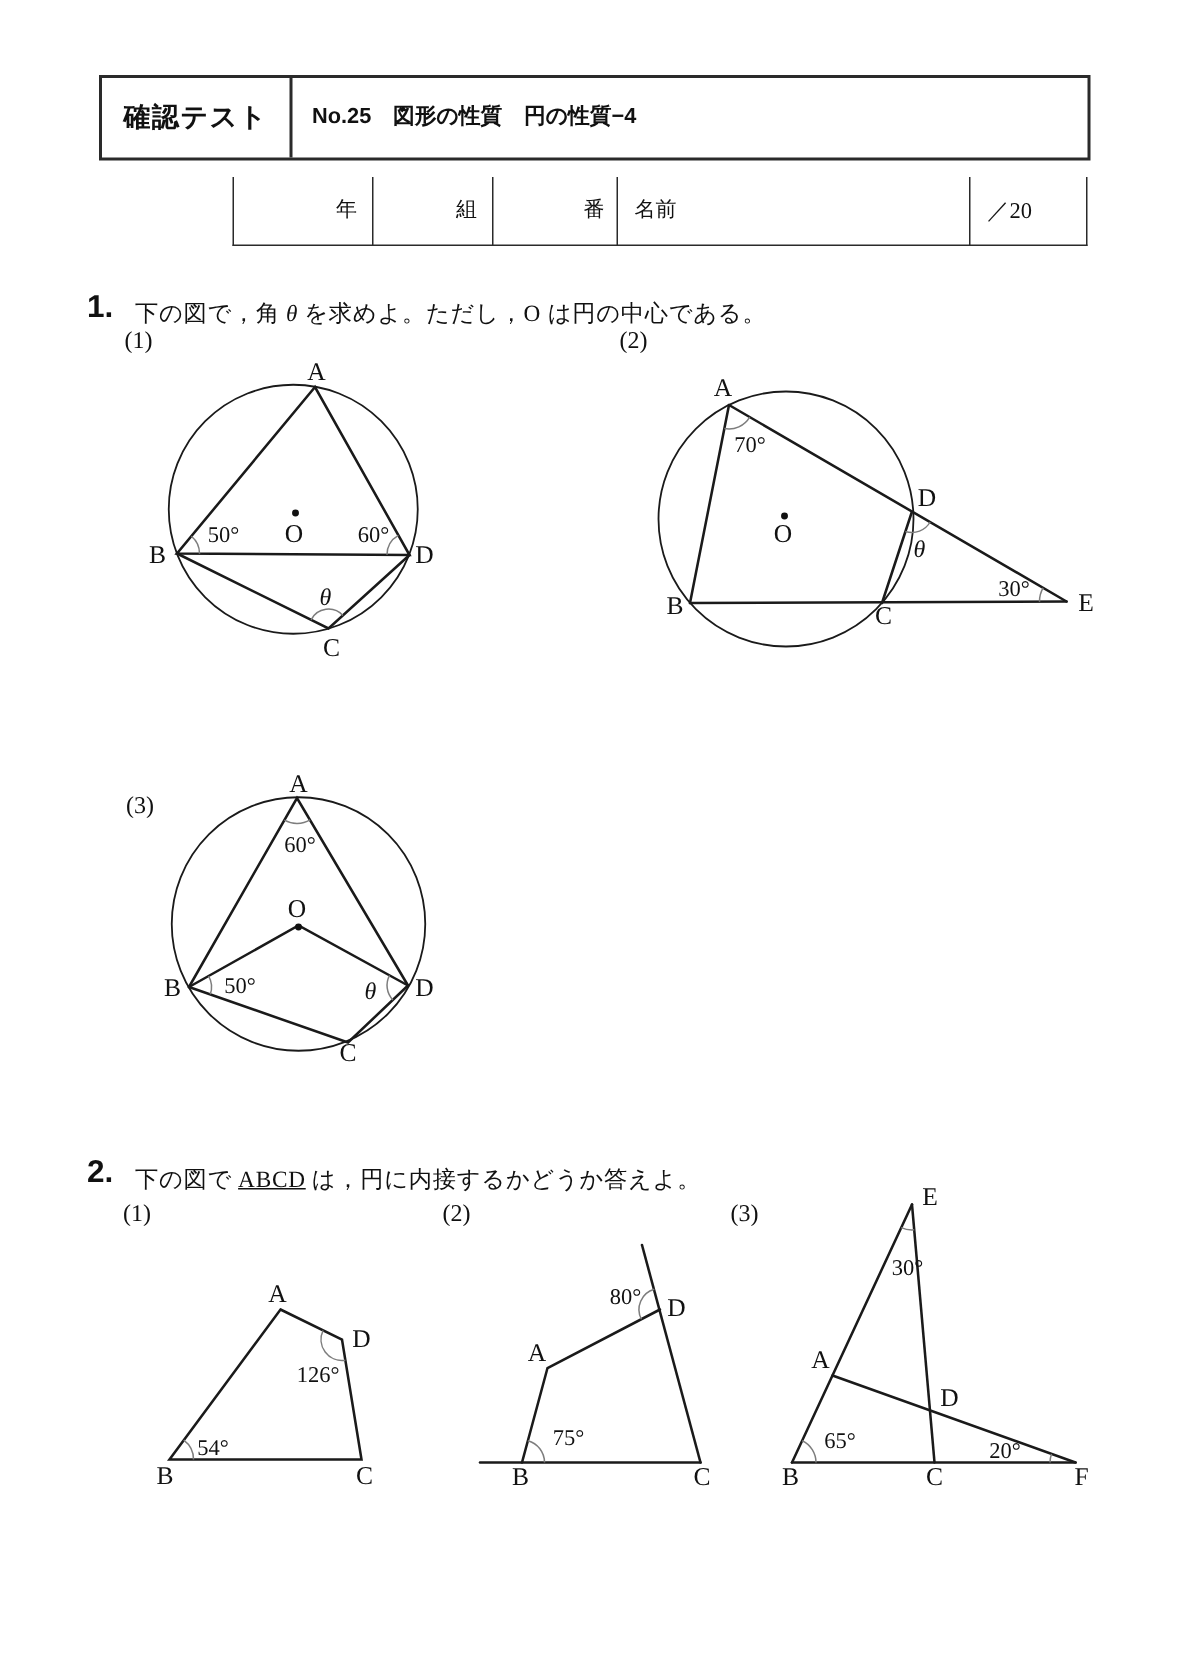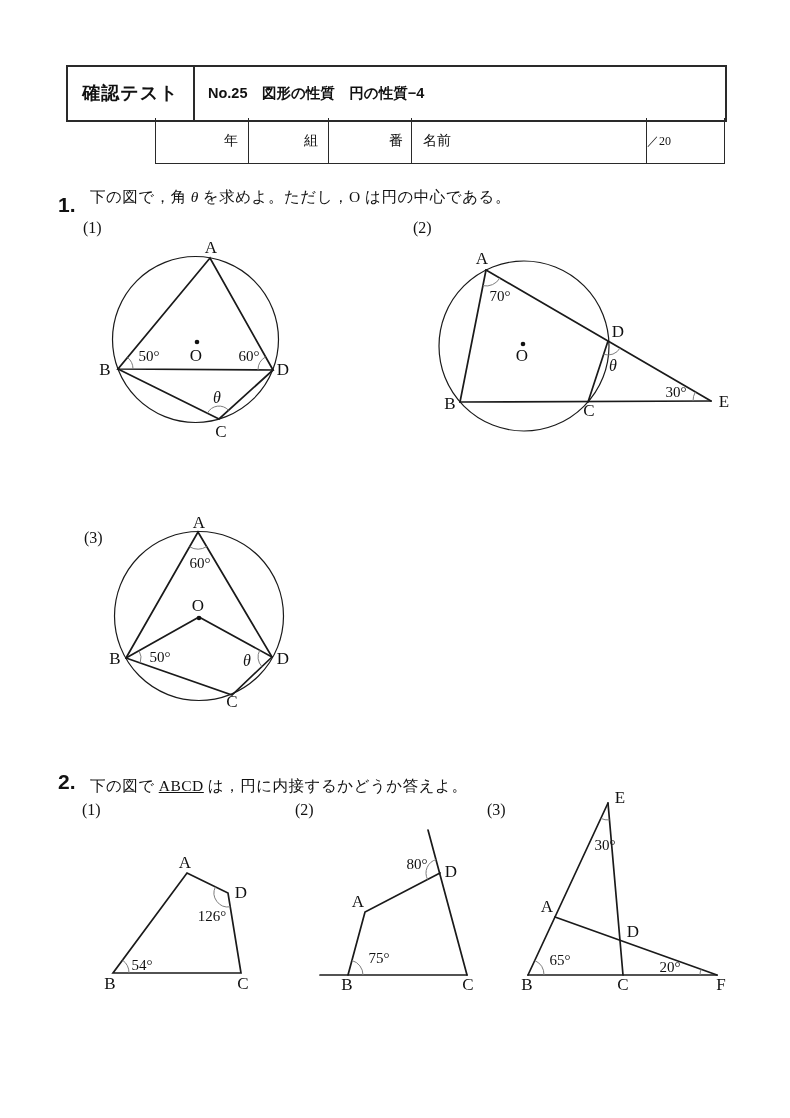--- a/index.html
+++ b/index.html
@@ -1,33 +1,33 @@
 <!DOCTYPE html>
 <html><head>
 <meta charset="utf-8">
 <style>
   html,body{margin:0;padding:0;background:#fff;}
   body{width:790px;height:1118px;position:relative;overflow:hidden;
        font-family:"Liberation Serif",serif;color:#111;}
   .abs{position:absolute;}
   
-  .hbox1{left:66px;top:65px;width:657px;height:53px;border:2px solid #2a2a2a;}
+  .hbox1{left:66px;top:50px;width:657px;height:53px;border:2px solid #2a2a2a;}
   .hcell-test{left:0;top:0;width:127px;height:53px;line-height:53px;text-align:center;
       font-family:"Liberation Sans",sans-serif;font-weight:bold;font-size:18px;letter-spacing:1px;
       border-right:2px solid #2a2a2a;box-sizing:border-box;}
   .hcell-title{left:127px;top:0;height:53px;line-height:53px;padding-left:13px;
       font-family:"Liberation Sans",sans-serif;font-weight:bold;font-size:14.5px;}
   .hbox2{left:155px;top:118px;width:570px;height:46px;border-left:1.4px solid #2a2a2a;
       border-right:1.4px solid #2a2a2a;border-bottom:1.4px solid #2a2a2a;box-sizing:border-box;}
   .hb2cell{top:0;height:46px;line-height:46px;font-size:14px;box-sizing:border-box;}
   .c-year {left:0;    width:93px; text-align:right;padding-right:10px;border-right:1.2px solid #2a2a2a;}
   .c-class{left:93px; width:80px; text-align:right;padding-right:10px;border-right:1.2px solid #2a2a2a;}
   .c-num  {left:173px;width:83px; text-align:right;padding-right:8px; border-right:1.2px solid #2a2a2a;}
   .c-name {left:256px;width:235px;text-align:left; padding-left:11px; border-right:1.2px solid #2a2a2a;}
-  .c-score{left:491px;width:76px; text-align:left;padding-right:24px;font-size:12px;}
+  .c-score{left:491px;width:76px; text-align:center;padding-right:24px;font-size:15px;}
   
   .pnum{font-family:"Liberation Sans",sans-serif;font-weight:bold;font-size:21px;}
   .ptext{font-size:15.5px;letter-spacing:.5px;}
   .theta-inline{font-style:italic;padding:0 4px;}
   .roman-inline{padding:0 4px;text-decoration:underline;}
   .part{font-size:16px;}
   
   svg text{font-family:"Liberation Serif",serif;fill:#111;}
   .vtx{font-size:17px;}
   .ang{font-size:15px;}
@@ -46,21 +46,21 @@
 </div>
 <div class="abs hbox2">
   <div class="abs hb2cell c-year">年</div>
   <div class="abs hb2cell c-class">組</div>
   <div class="abs hb2cell c-num">番</div>
   <div class="abs hb2cell c-name">名前</div>
   <div class="abs hb2cell c-score">／20</div>
 </div>
 
 <div class="abs pnum" style="left:58px;top:193px;">1.</div>
-<div class="abs ptext" style="left:90px;top:187px;"><span>下の図で，角</span><span class="theta-inline">θ</span><span>を求めよ。ただし，O は円の中心である。</span></div>
+<div class="abs ptext" style="left:90px;top:199px;"><span>下の図で，角</span><span class="theta-inline">θ</span><span>を求めよ。ただし，O は円の中心である。</span></div>
 <div class="abs part" style="left:83px;top:219px;">(1)</div>
 <div class="abs part" style="left:413px;top:219px;">(2)</div>
 <div class="abs part" style="left:84px;top:529px;">(3)</div>
 
 <div class="abs pnum" style="left:58px;top:770px;">2.</div>
 <div class="abs ptext" style="left:90px;top:776px;"><span>下の図で</span><span class="roman-inline">ABCD</span><span>は，円に内接するかどうか答えよ。</span></div>
 <div class="abs part" style="left:82px;top:801px;">(1)</div>
 <div class="abs part" style="left:295px;top:801px;">(2)</div>
 <div class="abs part" style="left:487px;top:801px;">(3)</div>
 

